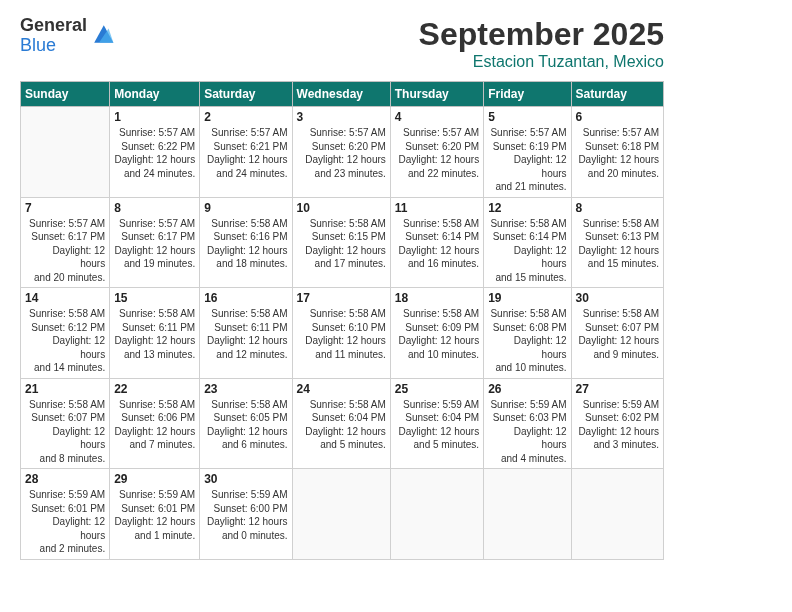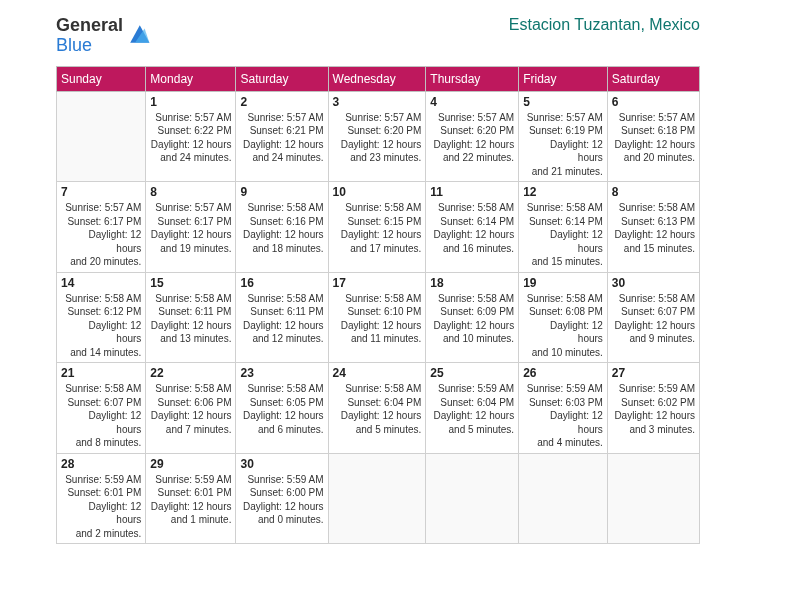--- a/index.html
+++ b/index.html
@@ -8,21 +8,20 @@
       background: #fff;
       width: 792px;
       height: 612px;
       overflow: hidden;
     }
     .page {
       width: 684px;
       height: 612px;
       padding: 16px 20px;
       background: #fff;
-      margin-left: 36px;
     }
     .header {
       display: flex;
       justify-content: space-between;
       align-items: flex-start;
       margin-bottom: 10px;
     }
     .logo {
       display: flex;
       align-items: center;
@@ -49,26 +48,26 @@
     .subtitle {
       font-size: 16px;
       color: #0f766e;
     }
     .calendar {
       width: 100%;
       border-collapse: collapse;
       font-size: 11px;
     }
     .calendar thead tr th {
-      background: #be185d;
+      background: #0f766e;
       color: #fff;
       padding: 5px 4px;
       text-align: left;
       font-size: 12px;
-      font-weight: normal;
+      font-weight: bold;
       border: 1px solid #c0c0c0;
     }
     .calendar tbody tr td {
       border: 1px solid #d0d0d0;
       vertical-align: top;
       padding: 3px 4px;
       width: 113px;
       height: 82px;
       background: #fff;
     }
@@ -98,20 +97,21 @@
       <div class="logo-text">
         <span style="font-size:18px;font-weight:bold;color:#333;line-height:1.1;">General</span>
         <span style="font-size:18px;font-weight:normal;color:#2a7bd4;line-height:1.1;">Blue</span>
       </div>
       <svg class="logo-icon" viewBox="0 0 30 30" xmlns="http://www.w3.org/2000/svg">
         <polygon points="4,26 16,4 28,26" fill="#2a7bd4"></polygon>
         <polygon points="10,26 22,8 28,26" fill="#4ab0f0" opacity="0.7"></polygon>
       </svg>
     </div>
     <div class="title-block">
+      <div class="month-title">September 2025</div>
       <div class="subtitle">Estacion Tuzantan, Mexico</div>
     </div>
   </div>
 
   <table class="calendar">
     <thead>
       <tr>
       <th>Sunday</th>
           <th>Monday</th>
           <th>Saturday</th>

